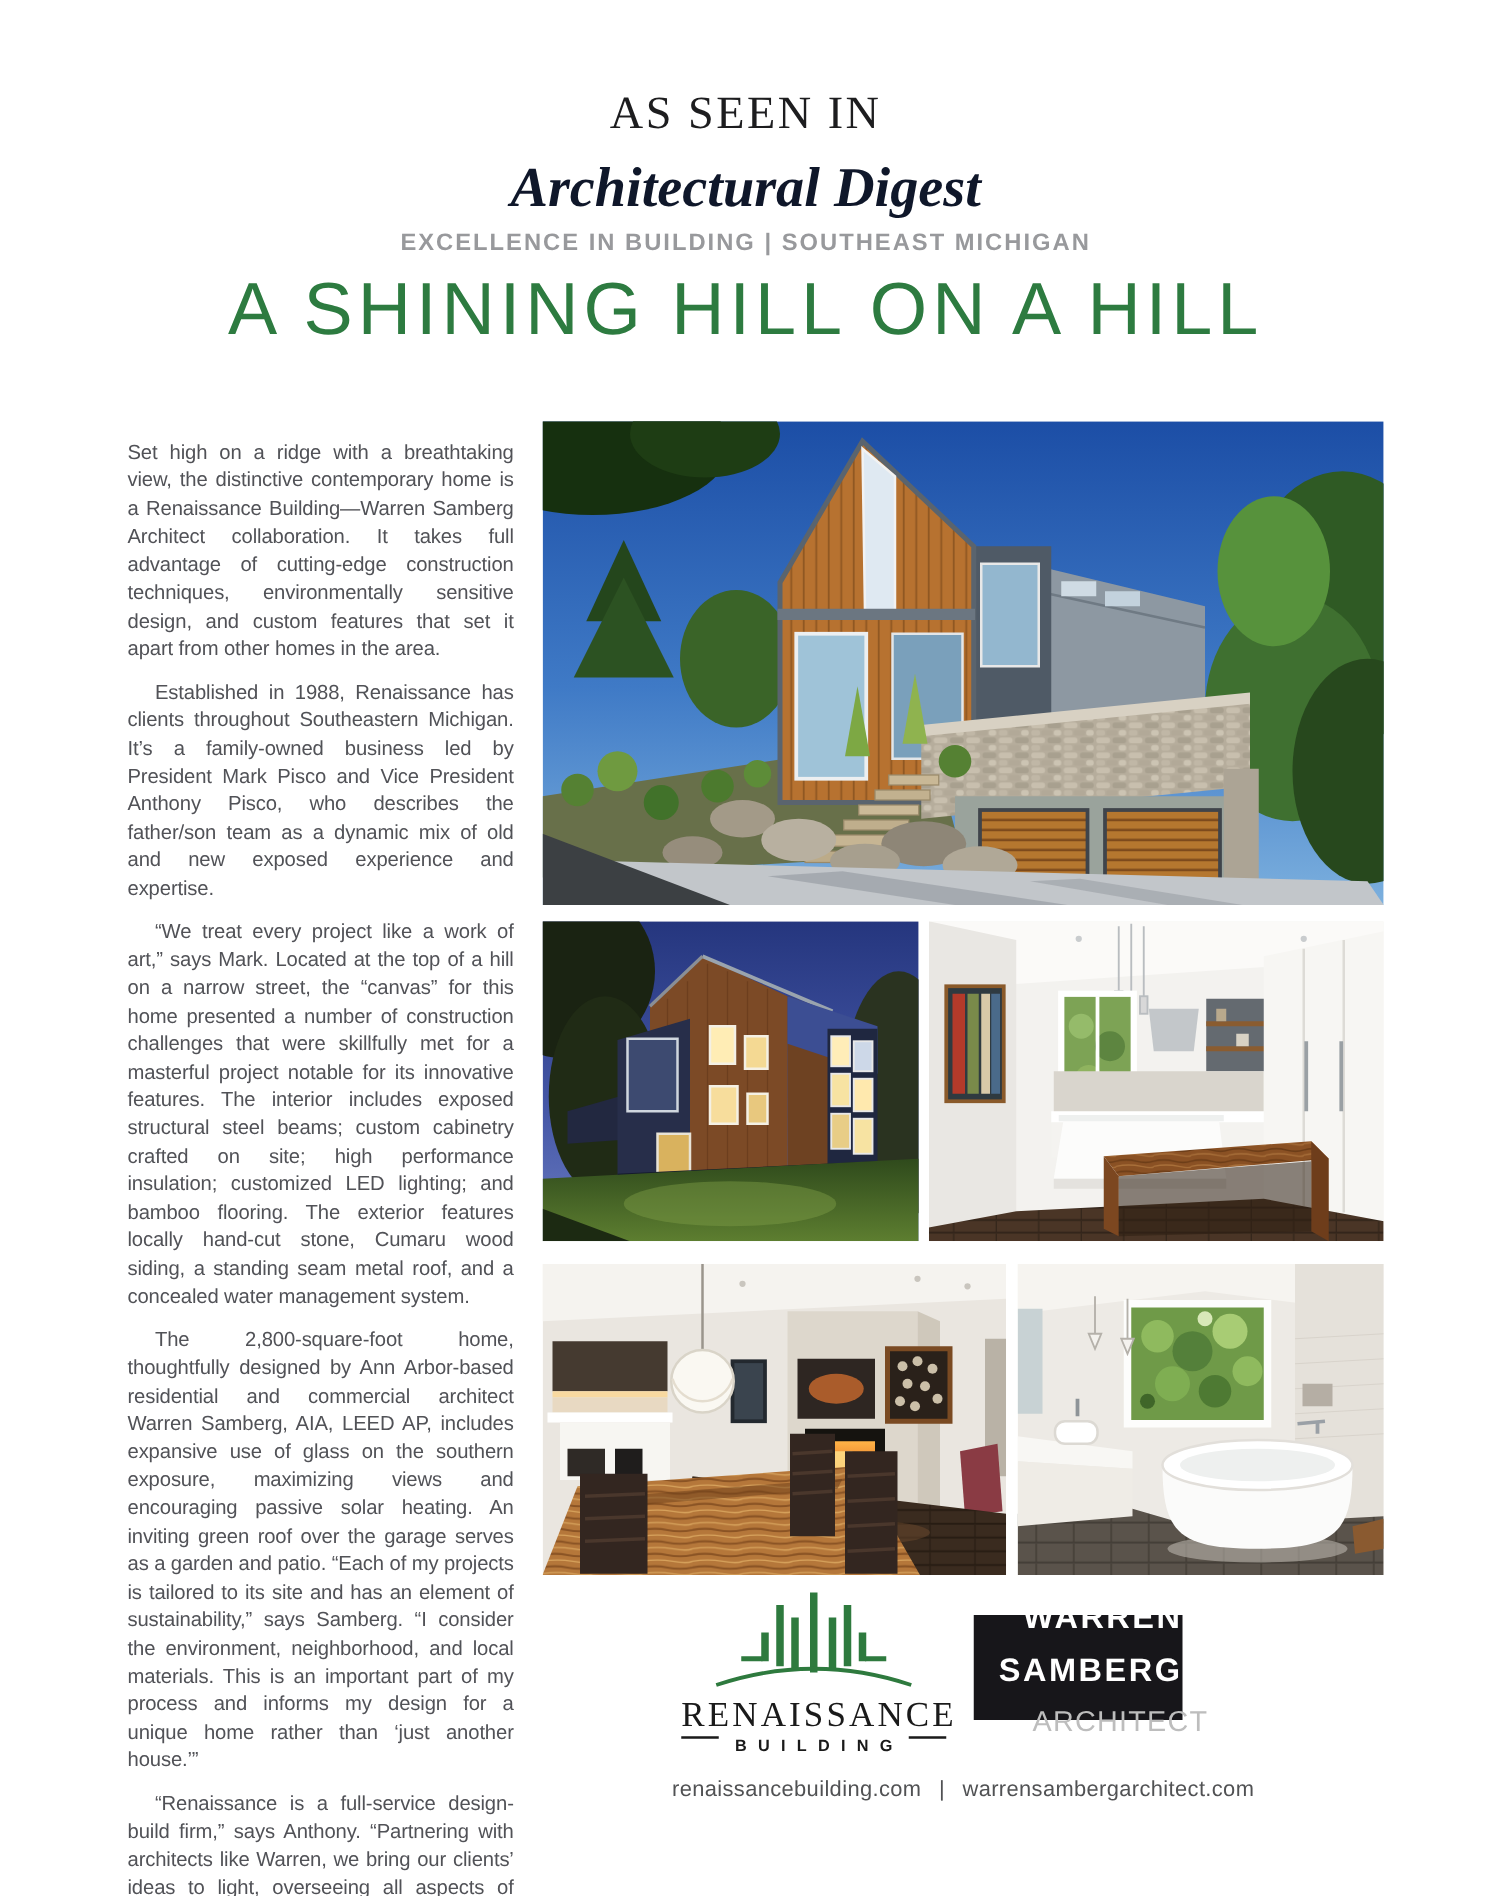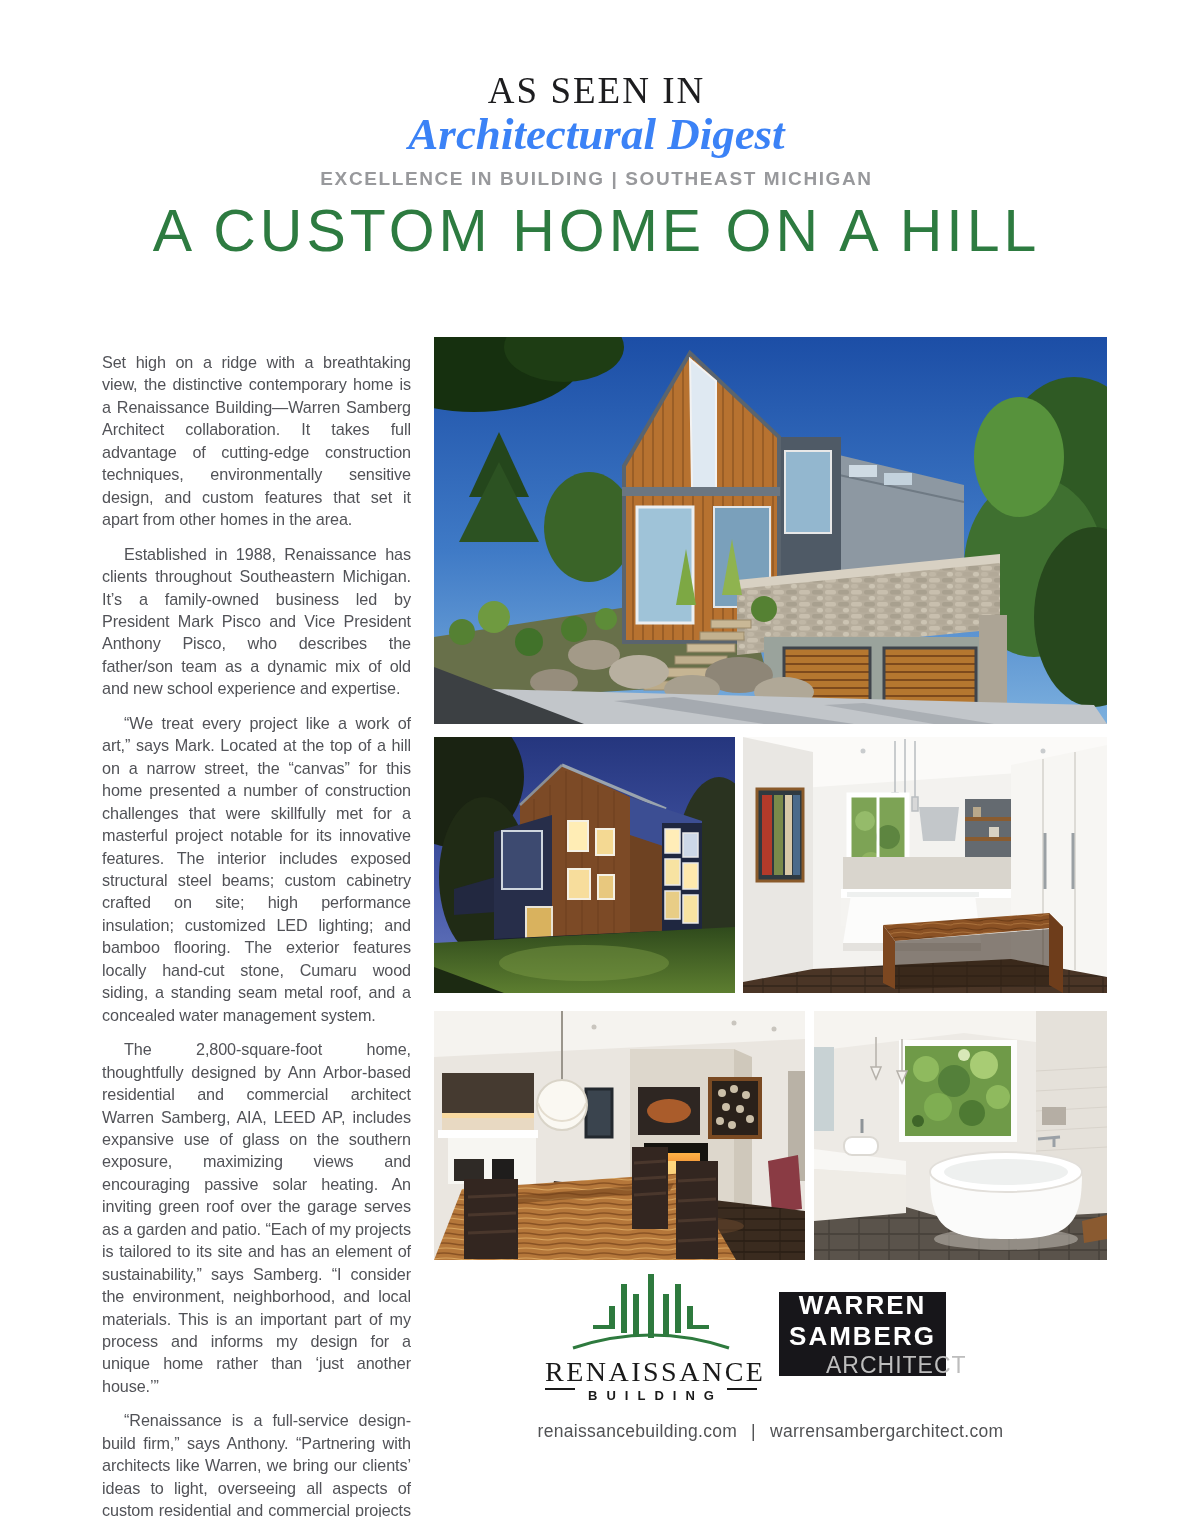--- a/index.html
+++ b/index.html
@@ -1,21 +1,21 @@
 <!DOCTYPE html>
 <html><head>
 <meta charset="utf-8">
 <style>
   html,body{margin:0;padding:0;background:#ffffff;}
   .page{position:relative;width:1193px;height:1517px;background:#ffffff;margin:0 auto;overflow:hidden;font-family:"Liberation Sans",sans-serif;}
 
   
   .header{position:absolute;top:72px;left:0;width:100%;text-align:center;}
   .as-seen{font-family:"Liberation Serif",serif;font-size:37px;color:#1d1d1f;letter-spacing:2px;line-height:1;}
-  .pub{font-family:"Liberation Serif",serif;font-style:italic;font-weight:bold;font-size:45px;color:#3b82f6;line-height:1.05;margin-top:2px;}
+  .pub{font-family:"Liberation Serif",serif;font-style:italic;font-weight:bold;font-size:45px;color:#0f172a;line-height:1.05;margin-top:18px;}
   .tagline{font-size:19px;font-weight:bold;color:#98999c;letter-spacing:1.6px;margin-top:10px;}
   .headline{font-weight:normal;font-size:59px;color:#2d7b40;letter-spacing:4px;margin:12px 0 8px 0;line-height:1;}
   .subhead{font-size:29px;color:#9b9da0;line-height:31px;letter-spacing:.4px;}
   .subhead .it{font-style:italic;}
 
   
   .article-col{position:absolute;left:90px;top:339px;width:333px;}
   .article-col p{margin:12px;font-size:16.2px;line-height:22.45px;color:#515257;text-align:justify;text-indent:22px;letter-spacing:-0.1px;}
   .article-col p:first-child{text-indent:0;}
 
@@ -27,45 +27,45 @@
   #ph-kitchen{left:743px;top:737px;width:364px;height:256px;}
   #ph-dining{left:434px;top:1011px;width:371px;height:249px;}
   #ph-bath{left:814px;top:1011px;width:293px;height:249px;}
 
   
   .ren-logo{position:absolute;left:545px;top:1272px;width:212px;text-align:center;}
   .ren-name{font-family:"Liberation Serif",serif;font-size:28px;color:#1a1a1a;letter-spacing:2.5px;line-height:1;margin-top:2px;}
   .ren-sub{display:flex;justify-content:center;gap:4px;margin-top:2px;}
   .ren-sub .dash{width:30px;border-top:2px solid #1a1a1a;}
   .ren-sub .bl{font-size:13px;color:#1a1a1a;letter-spacing:9px;text-indent:9px;font-weight:bold;}
-  .ws-logo{position:absolute;left:779px;top:1292px;width:167px;height:84px;background:#17161a;color:#fff;text-align:center;display:flex;flex-direction:column;justify-content:center;gap:3px;}
+  .ws-logo{position:absolute;left:779px;top:1292px;width:167px;height:84px;background:#17161a;color:#fff;text-align:right;display:flex;flex-direction:column;justify-content:center;gap:15px;}
   .ws-l1,.ws-l2{font-size:26px;font-weight:bold;letter-spacing:2px;line-height:1.08;}
   .ws-l3{font-size:23px;font-weight:normal;color:#bdbdbd;letter-spacing:1px;line-height:1.08;padding-left:47px;}
 
   
   .sites{position:absolute;left:434px;top:1421px;width:673px;text-align:center;font-size:17.5px;color:#515254;letter-spacing:.3px;}
   .sites .sep{margin:0 14px;color:#515254;}
 </style>
 </head>
 <body>
 
 <div class="page">
 
   <div class="header">
     <div class="as-seen">AS SEEN IN</div>
     <div class="pub">Architectural Digest</div>
     <div class="tagline">EXCELLENCE IN BUILDING | SOUTHEAST MICHIGAN</div>
-    <h1 class="headline">A CUSTOM HOME ON A HILL</h1>
+    <h1 class="headline">A SHINING HILL ON A HILL</h1>
     <div class="subhead">
     </div>
   </div>
 
   <div class="article-col">
     <p>Set high on a ridge with a breathtaking view, the distinctive contemporary home is a Renaissance Building—Warren Samberg Architect collaboration. It takes full advantage of cutting-edge construction techniques, environmentally sensitive design, and custom features that set it apart from other homes in the area.</p>
-    <p>Established in 1988, Renaissance has clients throughout Southeastern Michigan. It’s a family-owned business led by President Mark Pisco and Vice President Anthony Pisco, who describes the father/son team as a dynamic mix of old and new school experience and expertise.</p>
+    <p>Established in 1988, Renaissance has clients throughout Southeastern Michigan. It’s a family-owned business led by President Mark Pisco and Vice President Anthony Pisco, who describes the father/son team as a dynamic mix of old and new exposed experience and expertise.</p>
     <p>“We treat every project like a work of art,” says Mark. Located at the top of a hill on a narrow street, the “canvas” for this home presented a number of construction challenges that were skillfully met for a masterful project notable for its innovative features. The interior includes exposed structural steel beams; custom cabinetry crafted on site; high performance insulation; customized LED lighting; and bamboo flooring. The exterior features locally hand-cut stone, Cumaru wood siding, a standing seam metal roof, and a concealed water management system.</p>
     <p>The 2,800-square-foot home, thoughtfully designed by Ann Arbor-based residential and commercial architect Warren Samberg, AIA, LEED AP, includes expansive use of glass on the southern exposure, maximizing views and encouraging passive solar heating. An inviting green roof over the garage serves as a garden and patio. “Each of my projects is tailored to its site and has an element of sustainability,” says Samberg. “I consider the environment, neighborhood, and local materials. This is an important part of my process and informs my design for a unique home rather than ‘just another house.’”</p>
     <p>“Renaissance is a full-service design-build firm,” says Anthony. “Partnering with architects like Warren, we bring our clients’ ideas to light, overseeing all aspects of custom residential and commercial projects while employing value engineering to control costs without compromising design.”</p>
   </div>
 
   <div class="ph" id="ph-main" role="img" aria-label="Contemporary wood, metal and stone home on a hillside with stone steps and wood garage doors">
     <svg viewBox="0 0 673 387" preserveAspectRatio="none">
       <defs>
         <linearGradient id="m-sky" x1="0" y1="0" x2="0" y2="1">
           <stop offset="0" stop-color="#1c4ea6"></stop>

